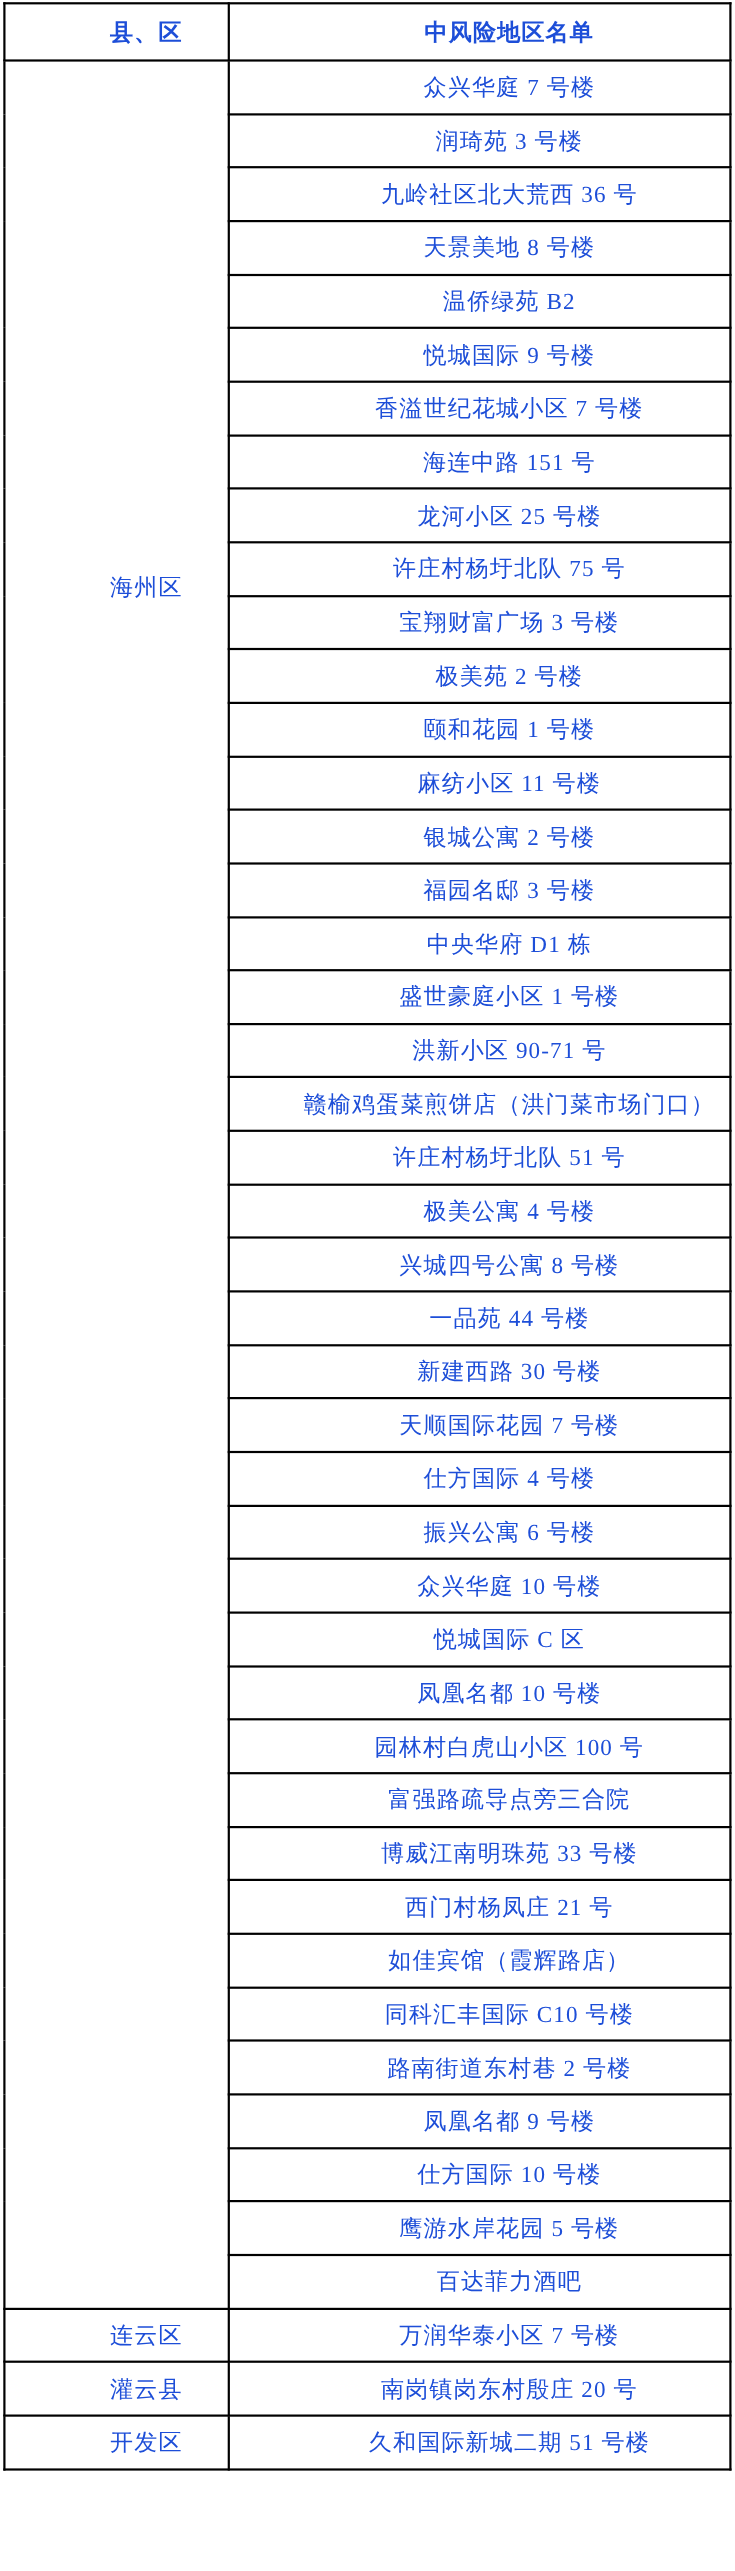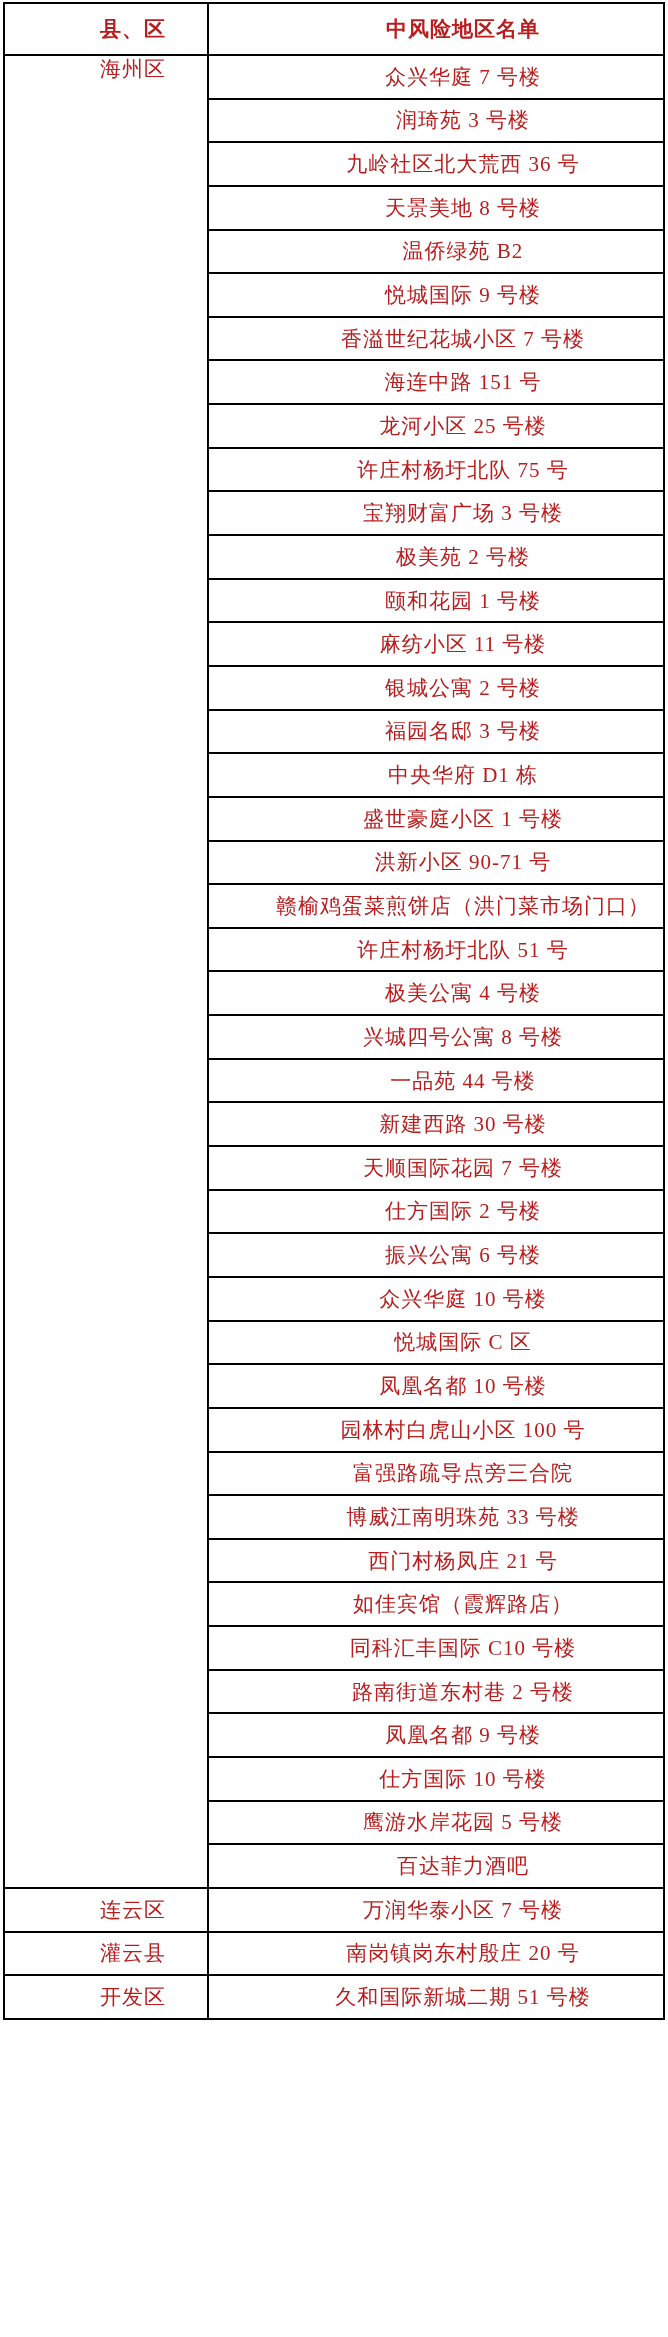--- a/index.html
+++ b/index.html
@@ -15,22 +15,22 @@
   }
   .table-wrap {
     position: absolute;
     left: 3px;
     top: 2px;
   }
   table.risk-table {
     border-collapse: collapse;
     table-layout: fixed;
     width: 660px;
-    height: 2018px;
-    color: #b91c1c;
+    height: 2244px;
+    color: #1d4ed8;
   }
   table.risk-table col.c1 { width: 204px; }
   table.risk-table col.c2 { width: 456px; }
   table.risk-table th,
   table.risk-table td {
     border: 2px solid #000000;
     text-align: center;
     vertical-align: middle;
     padding: 0 0 0 54px; 
     font-size: 21px;
@@ -40,20 +40,21 @@
     white-space: nowrap;
   }
   table.risk-table tr.header-row th {
     height: 50px;
     font-weight: bold;
   }
   td.district-cell.tall {
     vertical-align: top;
   }
   td.district-cell.tall .district-label {
+    margin-top: 465px; 
   }
 </style>
 </head>
 <body>
 
 <div class="table-wrap">
   <table class="risk-table">
     <colgroup>
       <col class="c1">
       <col class="c2">
@@ -141,21 +142,21 @@
         <tr>
           <td class="area-cell">一品苑 44 号楼</td>
         </tr>
         <tr>
           <td class="area-cell">新建西路 30 号楼</td>
         </tr>
         <tr>
           <td class="area-cell">天顺国际花园 7 号楼</td>
         </tr>
         <tr>
-          <td class="area-cell">仕方国际 2 号楼</td>
+          <td class="area-cell">仕方国际 4 号楼</td>
         </tr>
         <tr>
           <td class="area-cell">振兴公寓 6 号楼</td>
         </tr>
         <tr>
           <td class="area-cell">众兴华庭 10 号楼</td>
         </tr>
         <tr>
           <td class="area-cell">悦城国际 C 区</td>
         </tr>

